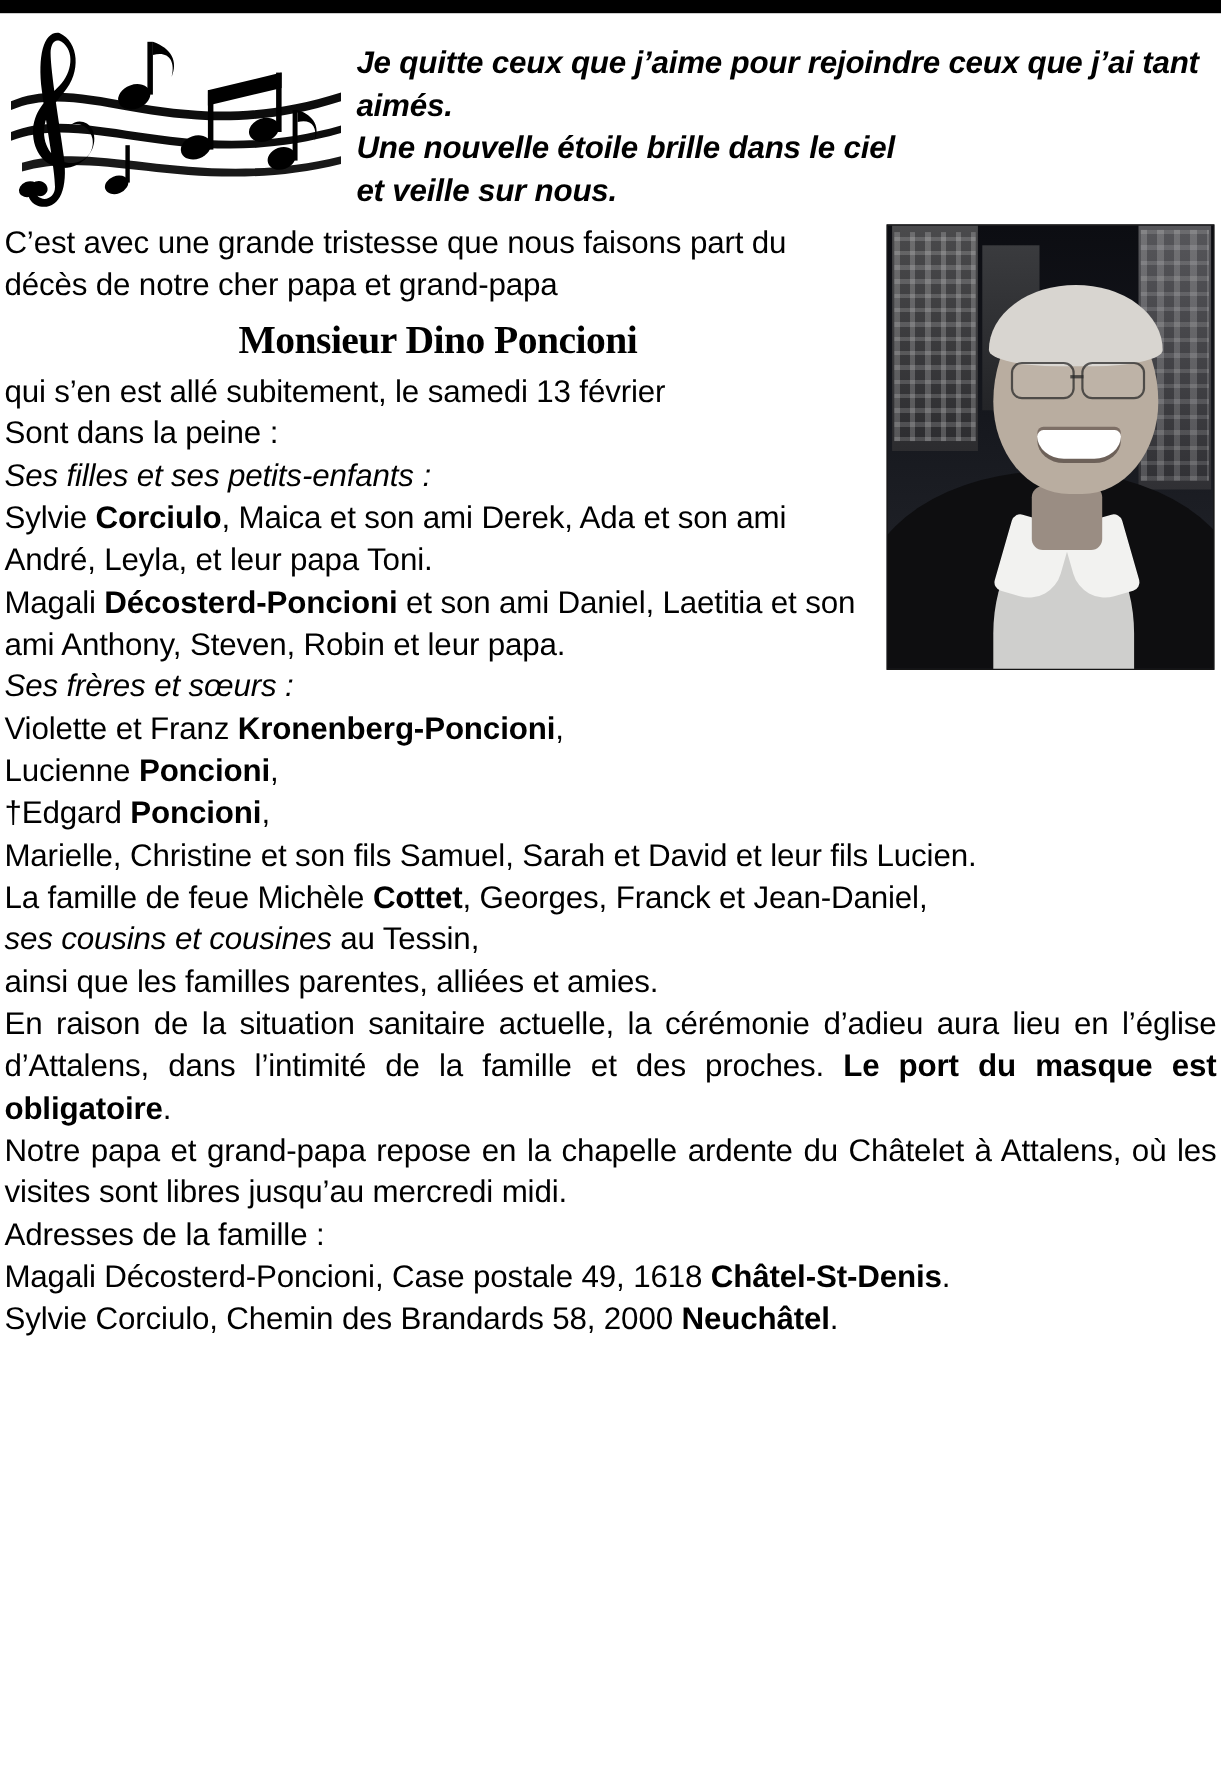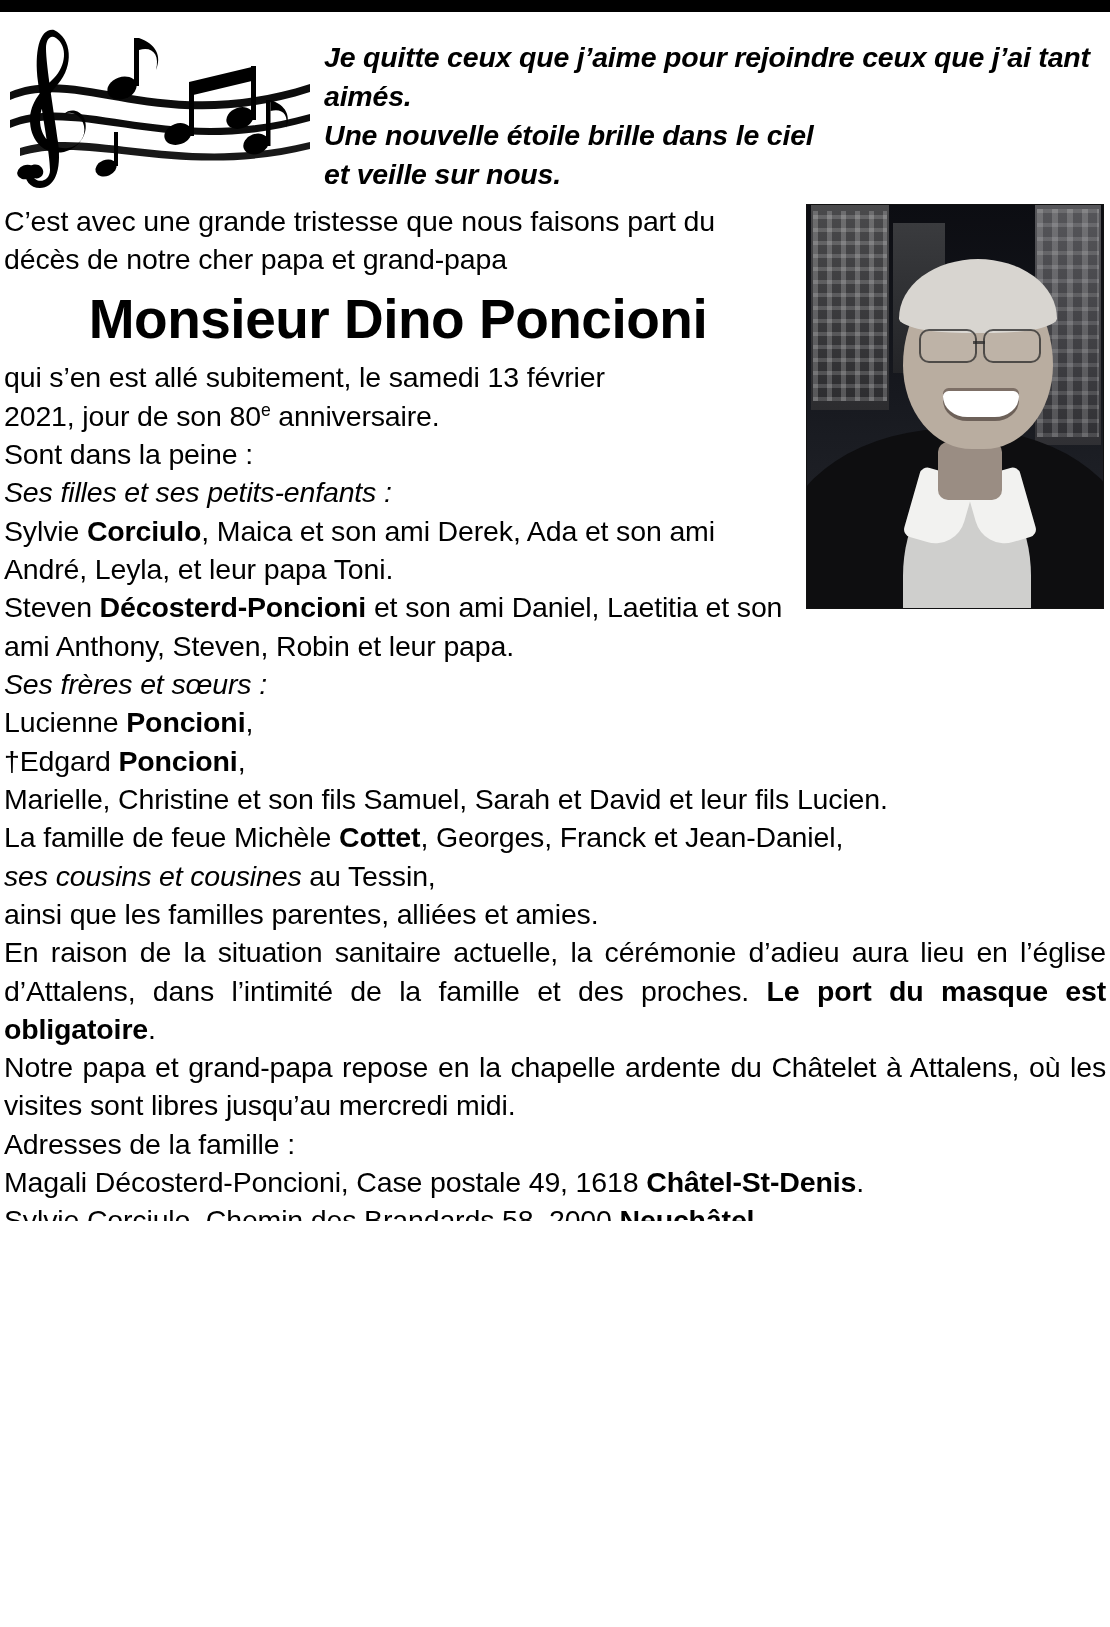--- a/index.html
+++ b/index.html
@@ -170,25 +170,26 @@
     box-shadow: 0 -3px 0 0 #7d6f66, 0 4px 0 0 #6d6159;
   }
 
   .para {
     margin: 0;
   }
   .para + .para { margin-top: 0; }
   .name-line {
     text-align: center;
     font-weight: bold;
-    font-size: 55px;
+    font-size: 36px;
     line-height: 1.12;
     letter-spacing: -0.5px;
     margin: 10px 0 8px 0;
     padding-right: 300px;
+    font-family: Liberation Serif, serif;
   }
   .justify { text-align: justify; text-justify: inter-word; }
   .it { font-style: italic; }
   .bd { font-weight: bold; }
   .sup { font-size: 0.62em; vertical-align: super; }
   .closing {
     text-align: right;
     font-size: 28.5px;
     margin-top: 46px;
     letter-spacing: -0.1px;
@@ -272,28 +273,28 @@
         <div class="bridge"></div>
         <div class="glass-r"></div>
         <div class="mouth"></div>
       </div>
 
       <p class="para">C’est avec une grande tristesse que nous faisons part du décès de notre cher papa et grand-papa</p>
 
       <div class="name-line">Monsieur Dino Poncioni</div>
 
       <p class="para justify">qui s’en est allé subitement, le samedi 13 février</p>
-      <p class="para"><span>2021, jour de son 80</span><span class="sup">e</span><span> anniversaire.</span></p>
 
       <p class="para">Sont dans la peine :</p>
       <p class="para it">Ses filles et ses petits-enfants :</p>
       <p class="para"><span>Sylvie </span><span class="bd">Corciulo</span><span>, Maica et son ami Derek, Ada et son ami André, Leyla, et leur papa Toni.</span></p>
-      <p class="para"><span>Steven </span><span class="bd">Décosterd-Poncioni</span><span> et son ami Daniel, Laetitia et son ami Anthony, Steven, Robin et leur papa.</span></p>
+      <p class="para"><span>Magali </span><span class="bd">Décosterd-Poncioni</span><span> et son ami Daniel, Laetitia et son ami Anthony, Steven, Robin et leur papa.</span></p>
 
       <p class="para it">Ses frères et sœurs :</p>
+      <p class="para"><span>Violette et Franz </span><span class="bd">Kronenberg-Poncioni</span><span>,</span></p>
       <p class="para"><span>Lucienne </span><span class="bd">Poncioni</span><span>,</span></p>
       <p class="para"><span>†Edgard </span><span class="bd">Poncioni</span><span>,</span></p>
 
       <p class="para">Marielle, Christine et son fils Samuel, Sarah et David et leur fils Lucien.</p>
       <p class="para"><span>La famille de feue Michèle </span><span class="bd">Cottet</span><span>, Georges, Franck et Jean-Daniel,</span></p>
       <p class="para"><span class="it">ses cousins et cousines</span><span> au Tessin,</span></p>
       <p class="para">ainsi que les familles parentes, alliées et amies.</p>
 
       <p class="para justify"><span>En raison de la situation sanitaire actuelle, la cérémonie d’adieu aura lieu en l’église d’Attalens, dans l’intimité de la famille et des proches. </span><span class="bd">Le port du masque est obligatoire</span><span>.</span></p>
 

